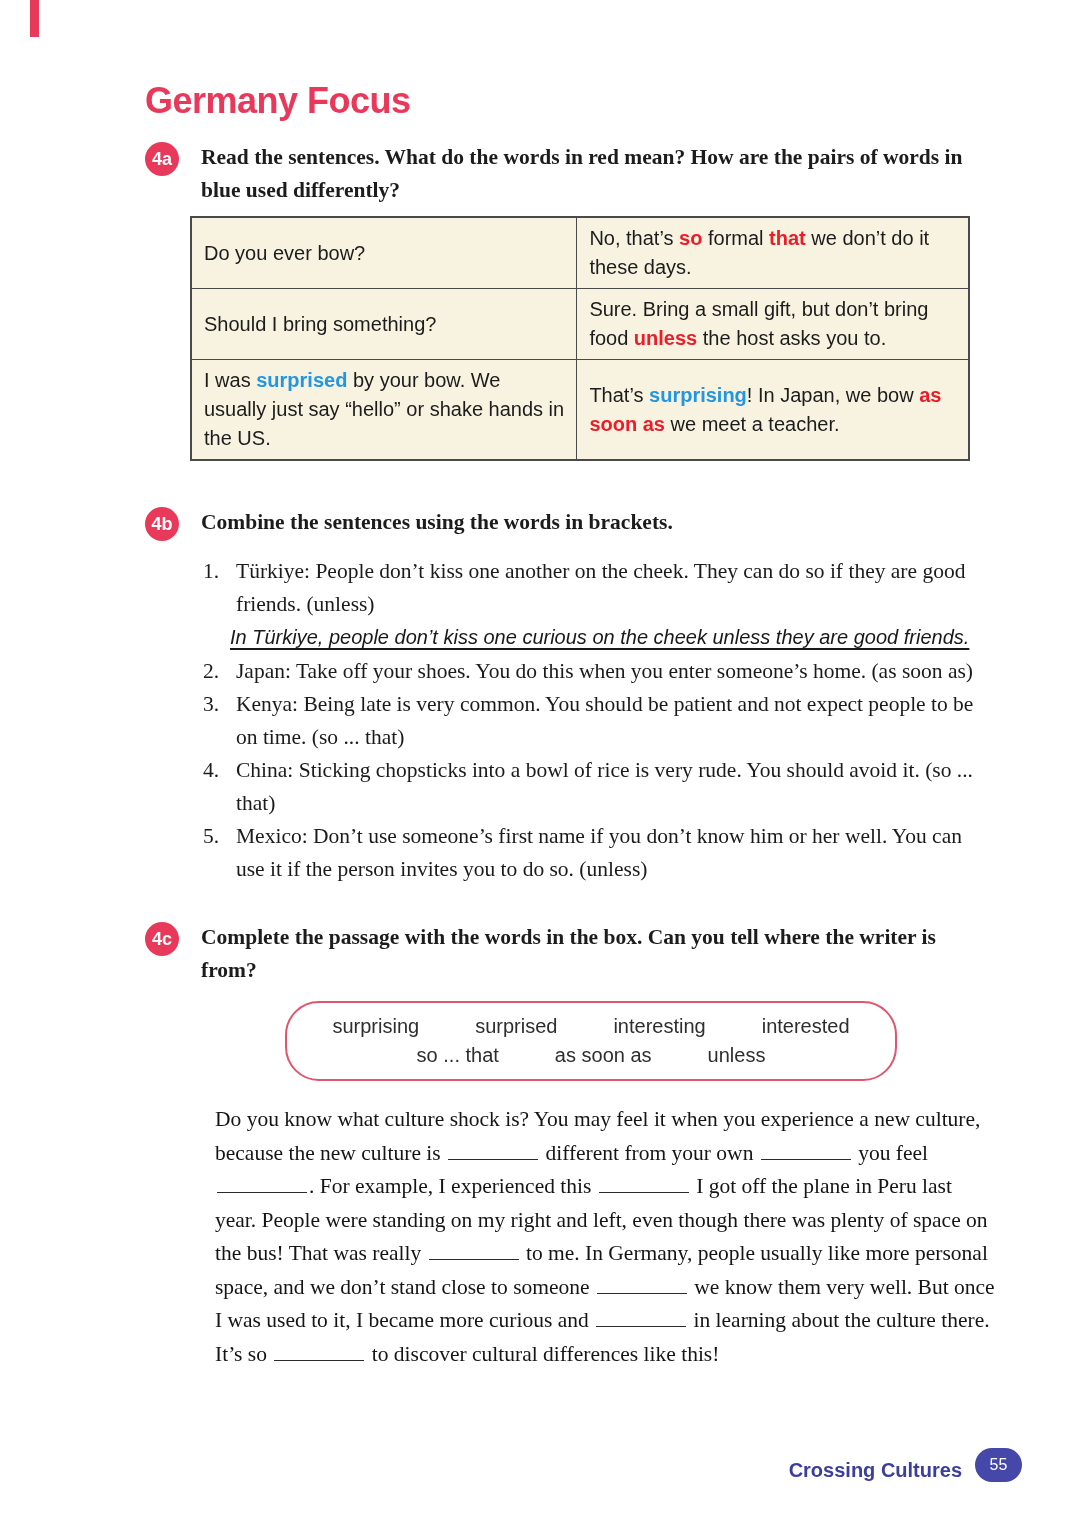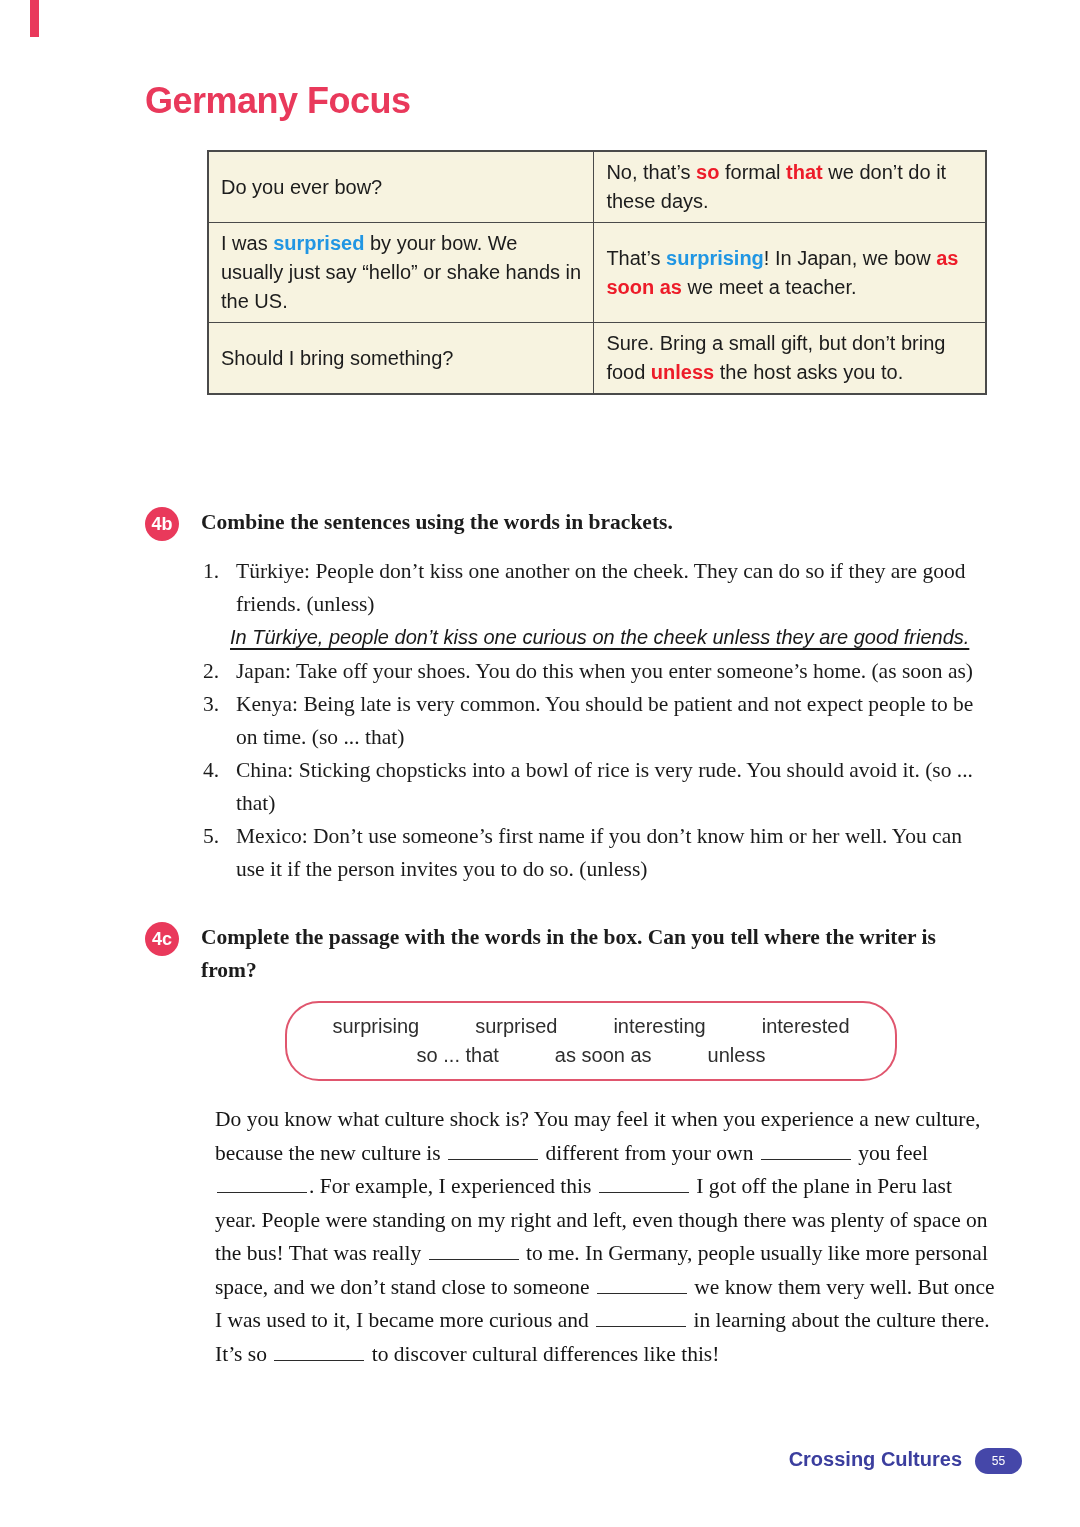--- a/index.html
+++ b/index.html
@@ -33,21 +33,21 @@
     background:var(--accent);color:#fff;margin-top:1px;
     font-family:"Liberation Sans", sans-serif;font-weight:bold;font-size:18px;
     display:flex;align-items:center;justify-content:center;
   }
   .instruction{
     font-family:"Liberation Serif", serif;font-weight:bold;font-size:21.5px;
     line-height:33px;color:#1c1c1c;width:772px;
   }
   
   .sentence-table{
-    margin:9px 0 0 62px;width:780px;border-collapse:collapse;
+    margin:9px 0 0 45px;width:780px;border-collapse:collapse;
     background:var(--table-bg);
     font-family:"Liberation Sans", sans-serif;font-size:20px;color:#1c1c1c;
     border:2px solid var(--table-border);
   }
   .sentence-table td{
     border:1.5px solid var(--table-border);
     padding:6px 12px;line-height:29px;vertical-align:middle;
   }
   .sentence-table td.left{width:49.6%;}
   .red{color:var(--red);font-weight:bold;}
@@ -70,49 +70,53 @@
   .box-row{
     display:flex;justify-content:center;gap:56px;
     font-family:"Liberation Sans", sans-serif;font-size:20px;color:#2e2e2e;line-height:29px;
   }
   .passage{margin:22px 0 0 70px;width:780px;font-size:21.5px;line-height:33.5px;color:#151515;}
   .blank{
     display:inline-block;width:90px;height:1em;
     border-bottom:1.4px solid #2b2b2b;vertical-align:baseline;margin:0 2px;
   }
   
-  .footer{position:absolute;top:1448px;right:58px;display:flex;align-items:flex-start;gap:13px;}
+  .footer{position:absolute;top:1448px;right:58px;display:flex;align-items:flex-end;gap:13px;}
   .footer-label{font-family:"Liberation Sans", sans-serif;font-weight:bold;font-size:20px;color:var(--footer-blue);}
   .page-badge{
-    min-width:47px;height:26px;border-radius:17px;background:var(--badge-bg);
-    color:#fff;font-family:"Liberation Sans", sans-serif;font-size:12px;
+    min-width:47px;height:34px;border-radius:17px;background:var(--badge-bg);
+    color:#fff;font-family:"Liberation Sans", sans-serif;font-size:16px;
     display:flex;align-items:center;justify-content:center;
   }
 </style>
 </head>
 <body>
 
 <div class="accent-bar"></div>
 
 <h1 class="page-title">Germany Focus</h1>
 
 <div class="section" style="top:141px;">
+  <div class="sec-head">
+    <div class="badge">4a</div>
+    <div class="instruction">Read the sentences. What do the words in red mean? How are the pairs of words in blue used differently?</div>
+  </div>
   <table class="sentence-table">
     <tbody>
       <tr>
         <td class="left"><span>Do you ever bow?</span></td>
         <td class="right"><span>No, that’s </span><span class="red">so</span><span> formal </span><span class="red">that</span><span> we don’t do it these days.</span></td>
       </tr>
       <tr>
+        <td class="left"><span>Should I bring something?</span></td>
+        <td class="right"><span>Sure. Bring a small gift, but don’t bring food </span><span class="red">unless</span><span> the host asks you to.</span></td>
+      </tr>
+      <tr>
         <td class="left"><span>I was </span><span class="blue">surprised</span><span> by your bow. We usually just say “hello” or shake hands in the US.</span></td>
         <td class="right"><span>That’s </span><span class="blue">surprising</span><span>! In Japan, we bow </span><span class="red">as soon as</span><span> we meet a teacher.</span></td>
-      </tr>
-      <tr>
-        <td class="left"><span>Should I bring something?</span></td>
-        <td class="right"><span>Sure. Bring a small gift, but don’t bring food </span><span class="red">unless</span><span> the host asks you to.</span></td>
       </tr>
     </tbody>
   </table>
 </div>
 
 <div class="section" style="top:489px;margin-top:17px;">
   <div class="sec-head">
     <div class="badge">4b</div>
     <div class="instruction">Combine the sentences using the words in brackets.</div>
   </div>

